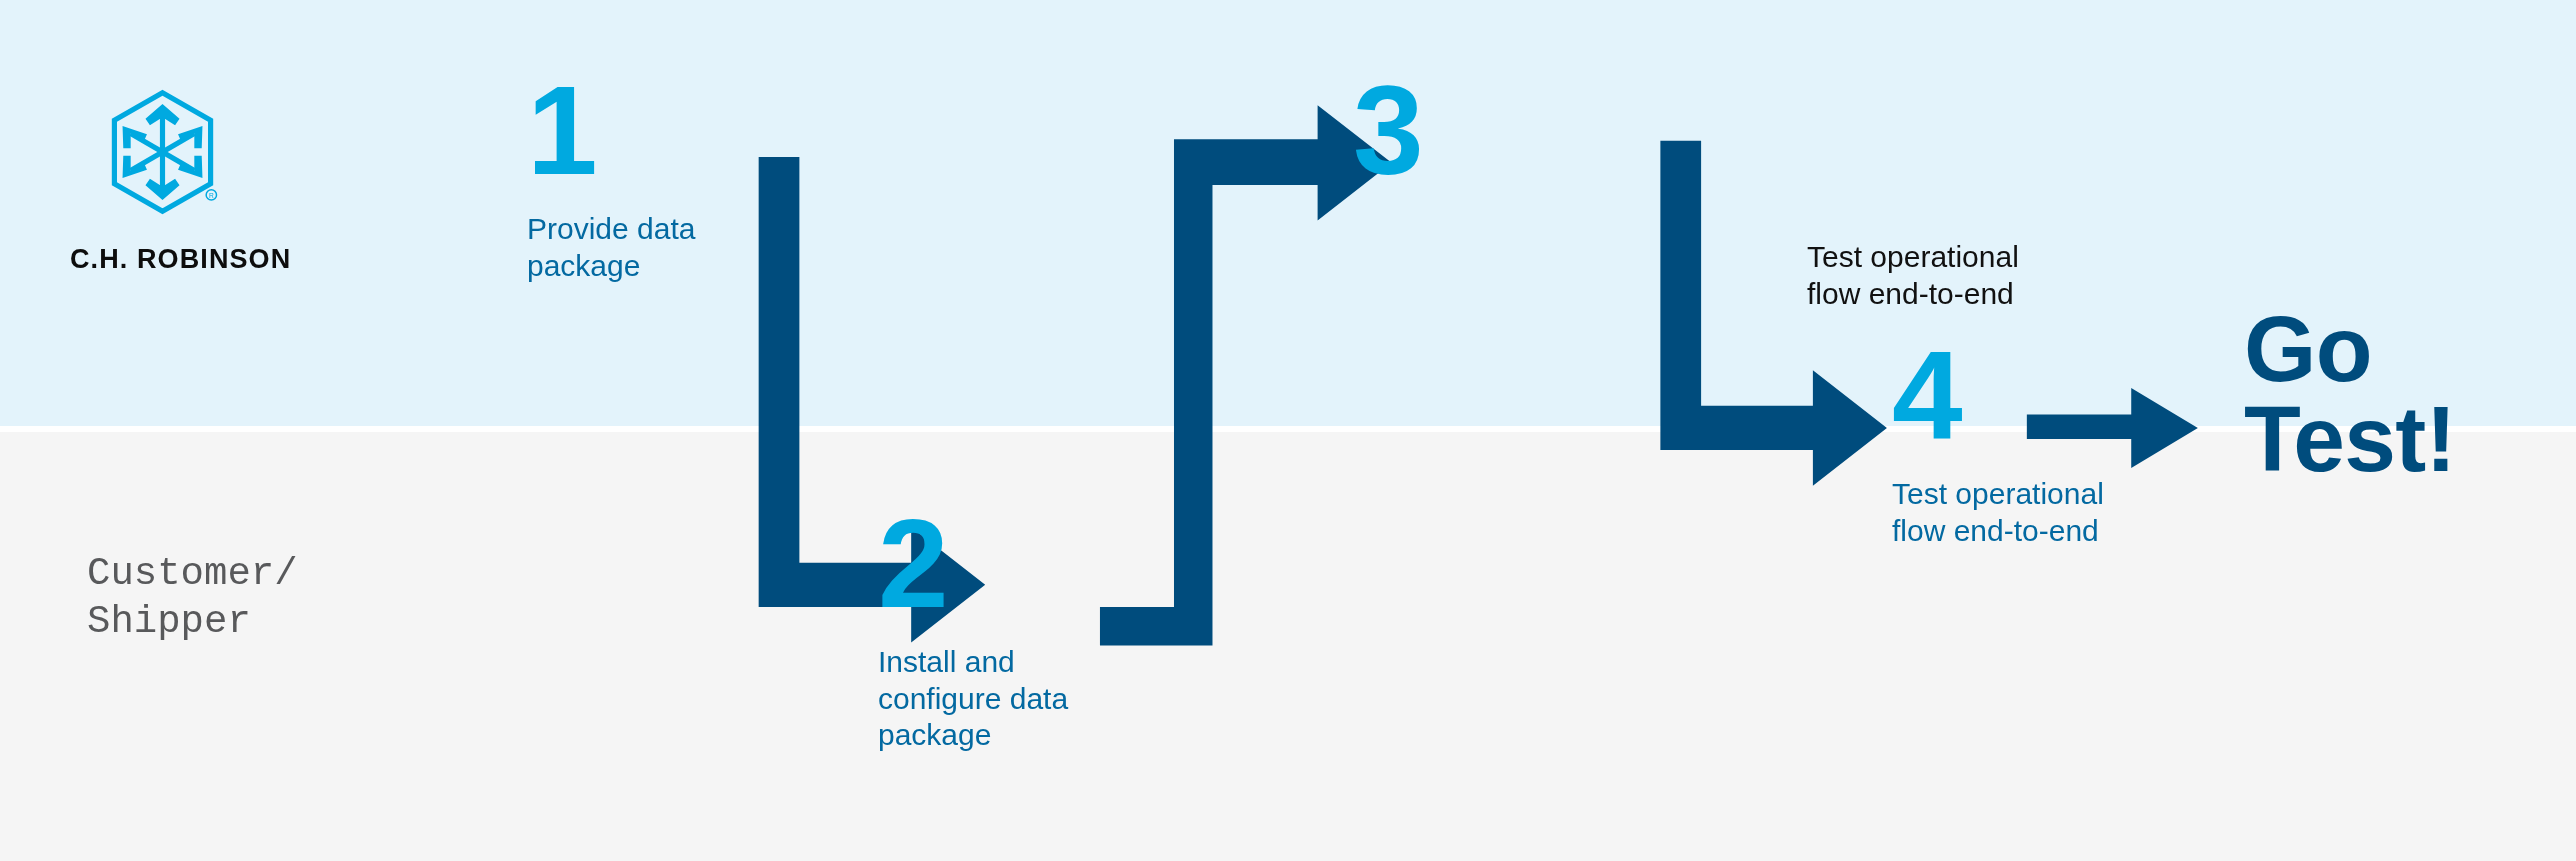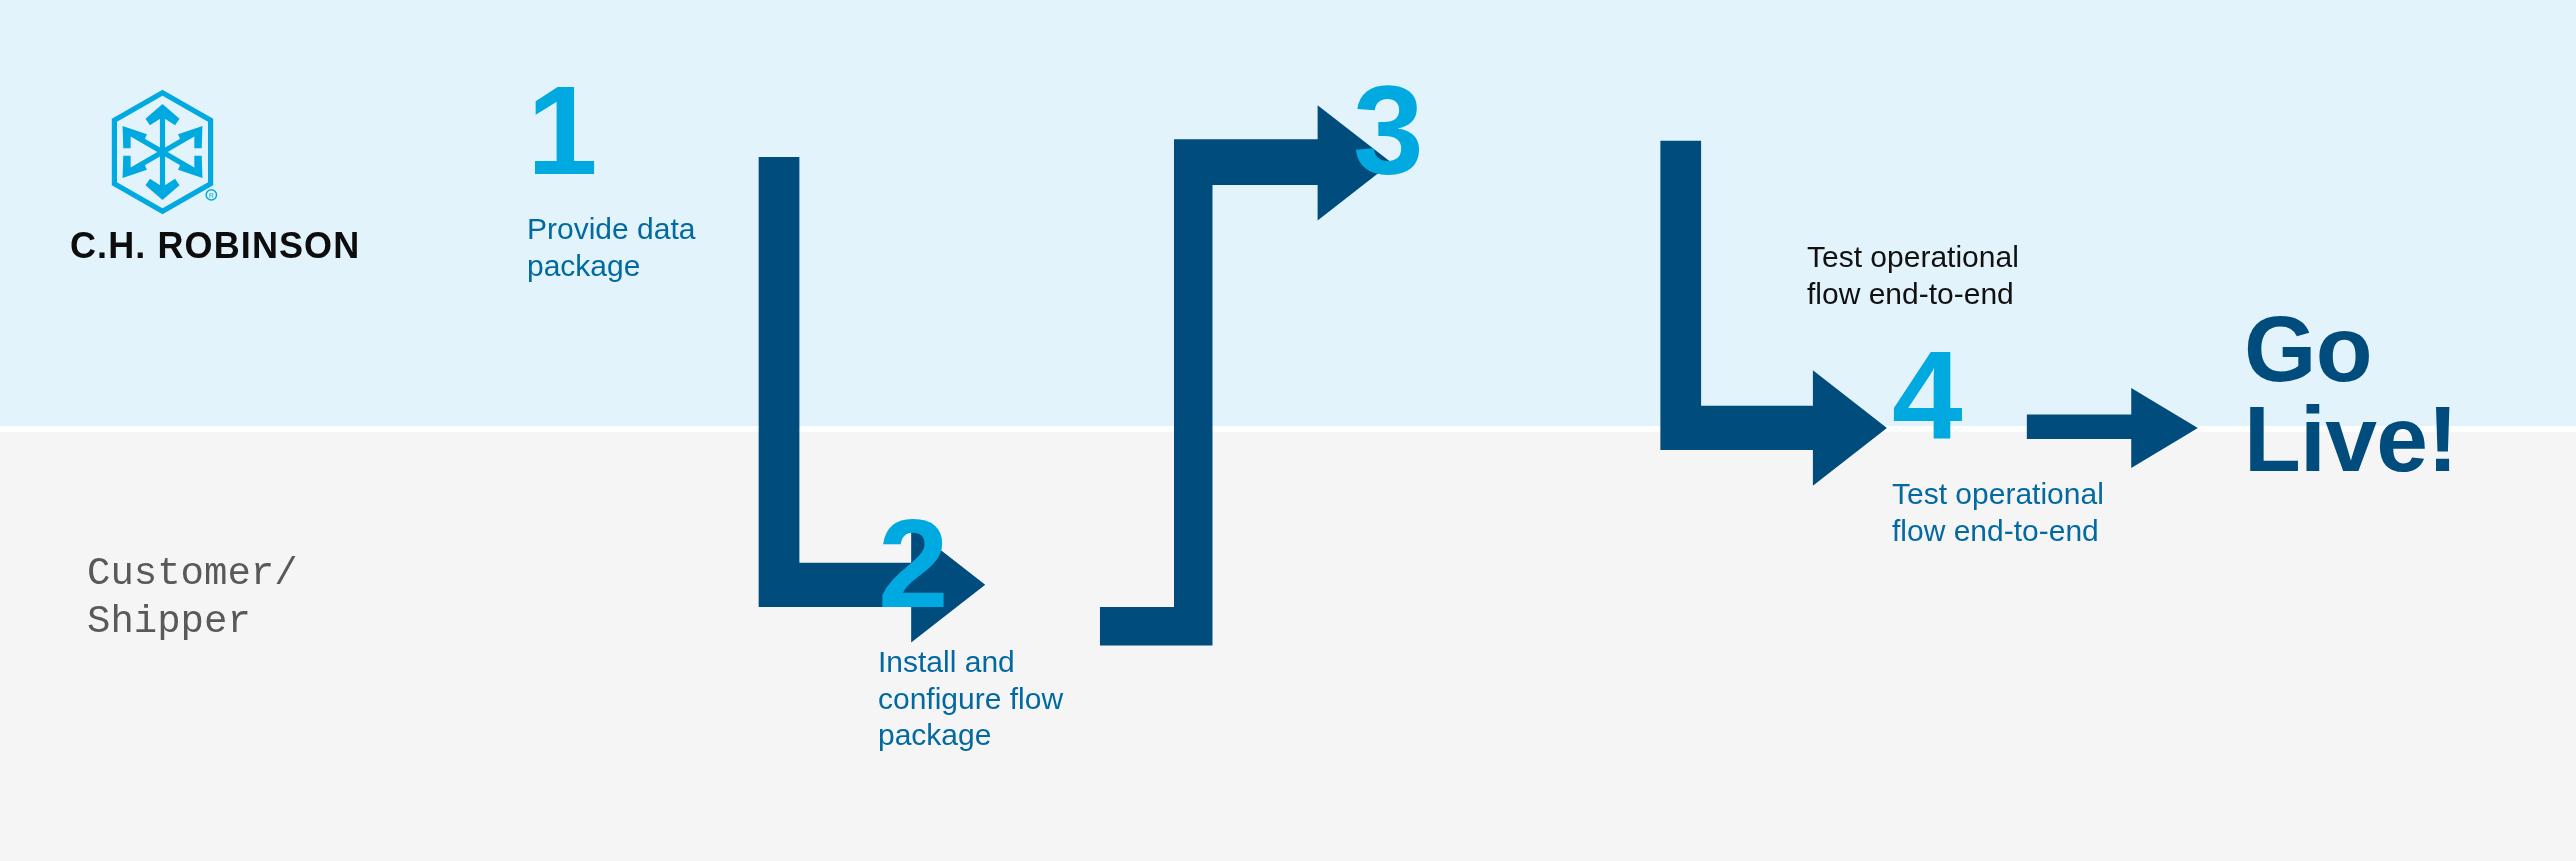--- a/index.html
+++ b/index.html
@@ -35,25 +35,25 @@
   }
 
   
   .logo-block{
     position:absolute;left:70px;top:89px;width:185px;
   }
   .logo-mark{
     display:block;margin:0 auto;
   }
   .logo-word{
-    margin-top:10px;
+    margin-top:29px;
     text-align:right;
     font-family:"Liberation Sans", sans-serif;
     font-weight:bold;
-    font-size:36px;
+    font-size:27px;
     letter-spacing:1.1px;
     color:#0d0d0d;
     white-space:nowrap;
   }
 
   
   .lane-label{
     position:absolute;left:87px;top:550px;
     font-size:39px;line-height:1.24;
     color:#58595b;
@@ -206,34 +206,34 @@
 
   <div class="step" id="step-1">
     <div class="step-num">1</div>
     <div class="step-cap">Provide data
 package</div>
   </div>
 
   <div class="step" id="step-2">
     <div class="step-num">2</div>
     <div class="step-cap">Install and
-configure flow
+configure data
 package</div>
   </div>
 
   <div class="step" id="step-3">
     <div class="step-num">3</div>
   </div>
 
   <div class="plain-cap" id="cap-4-top">Test operational
 flow end-to-end</div>
 
   <div class="step" id="step-4">
     <div class="step-num">4</div>
     <div class="step-cap">Test operational
 flow end-to-end</div>
   </div>
 
   <div class="golive">Go
-Live!</div>
+Test!</div>
 
 </div>
 
 
 </body></html>

